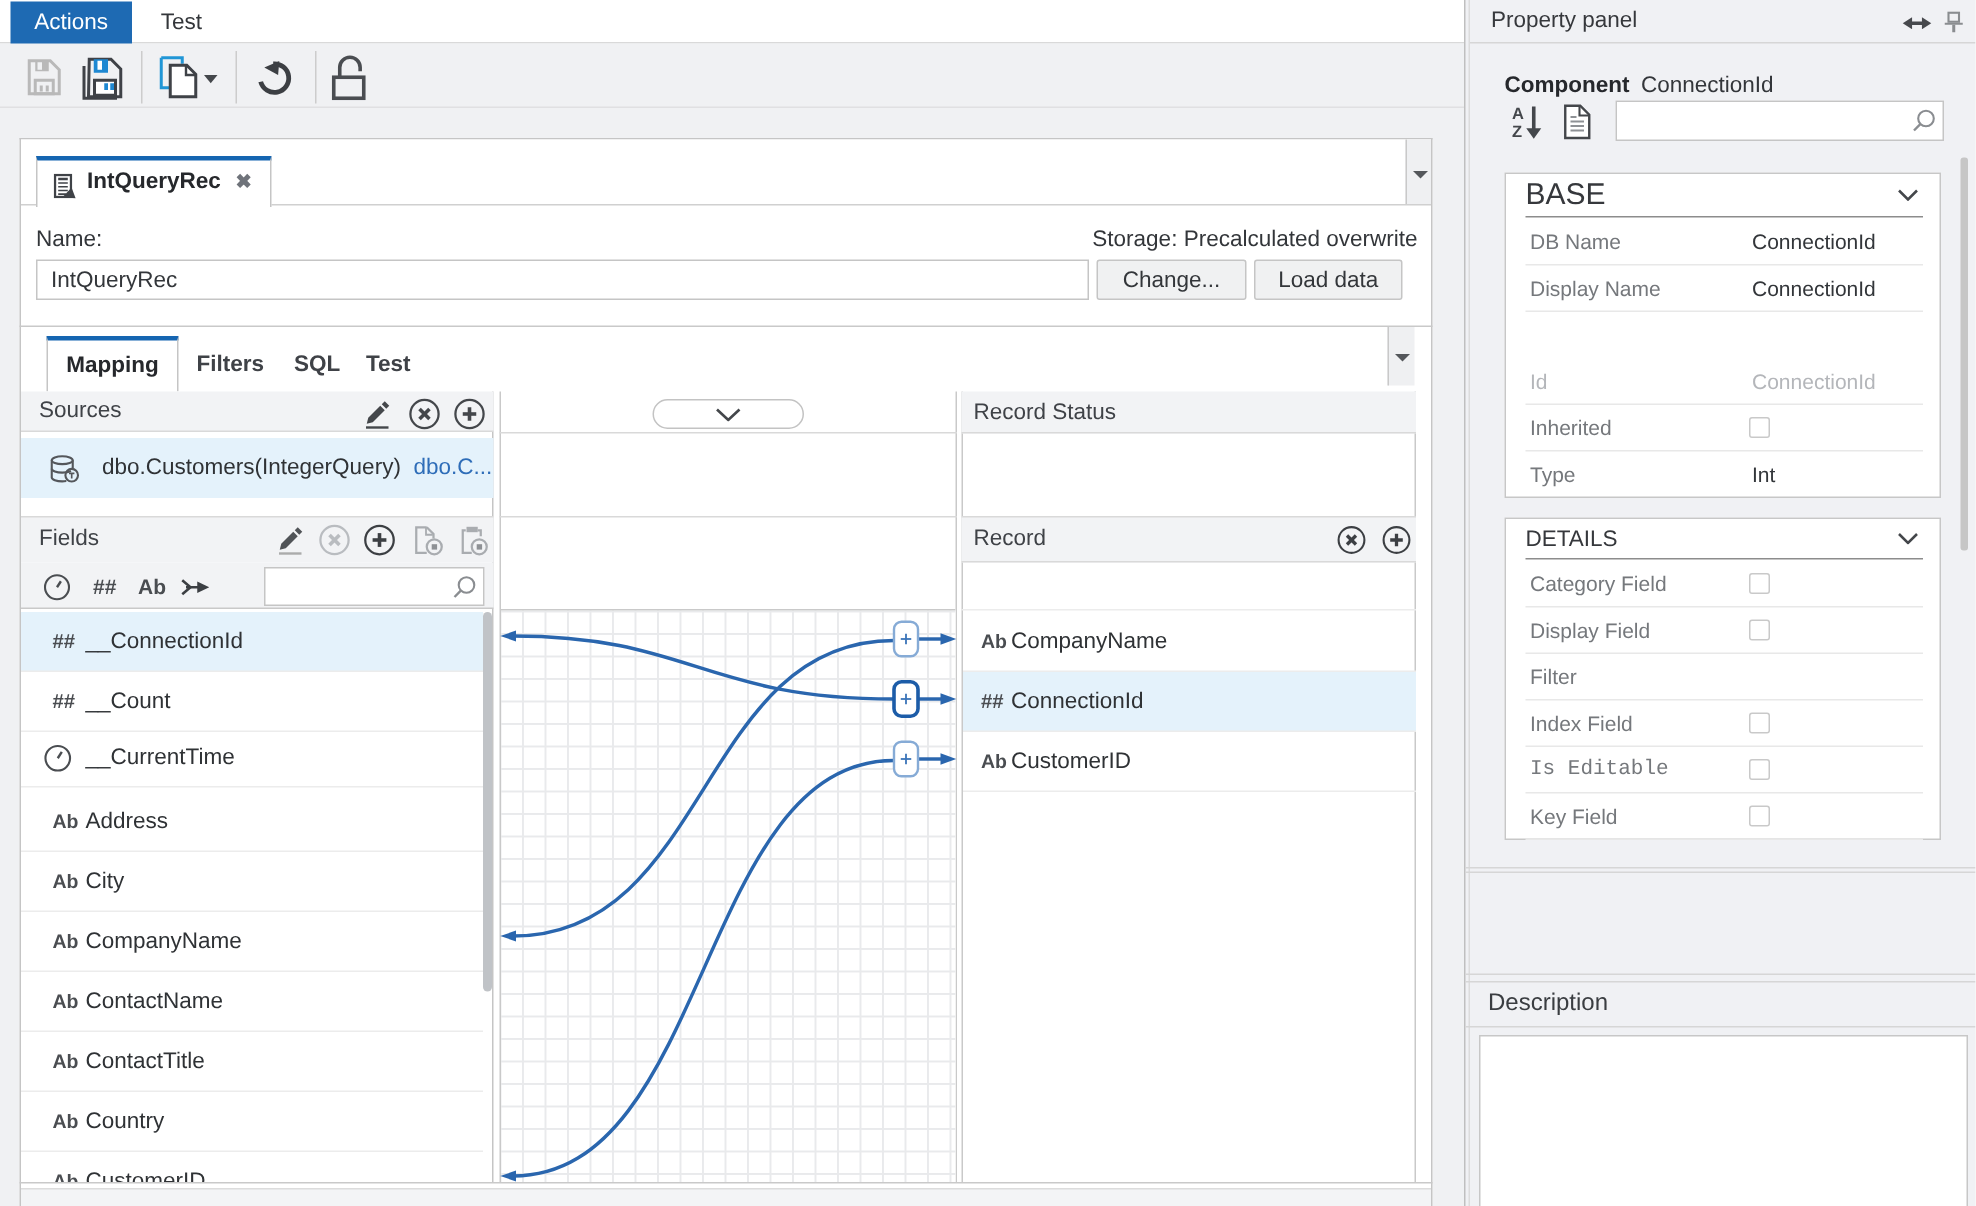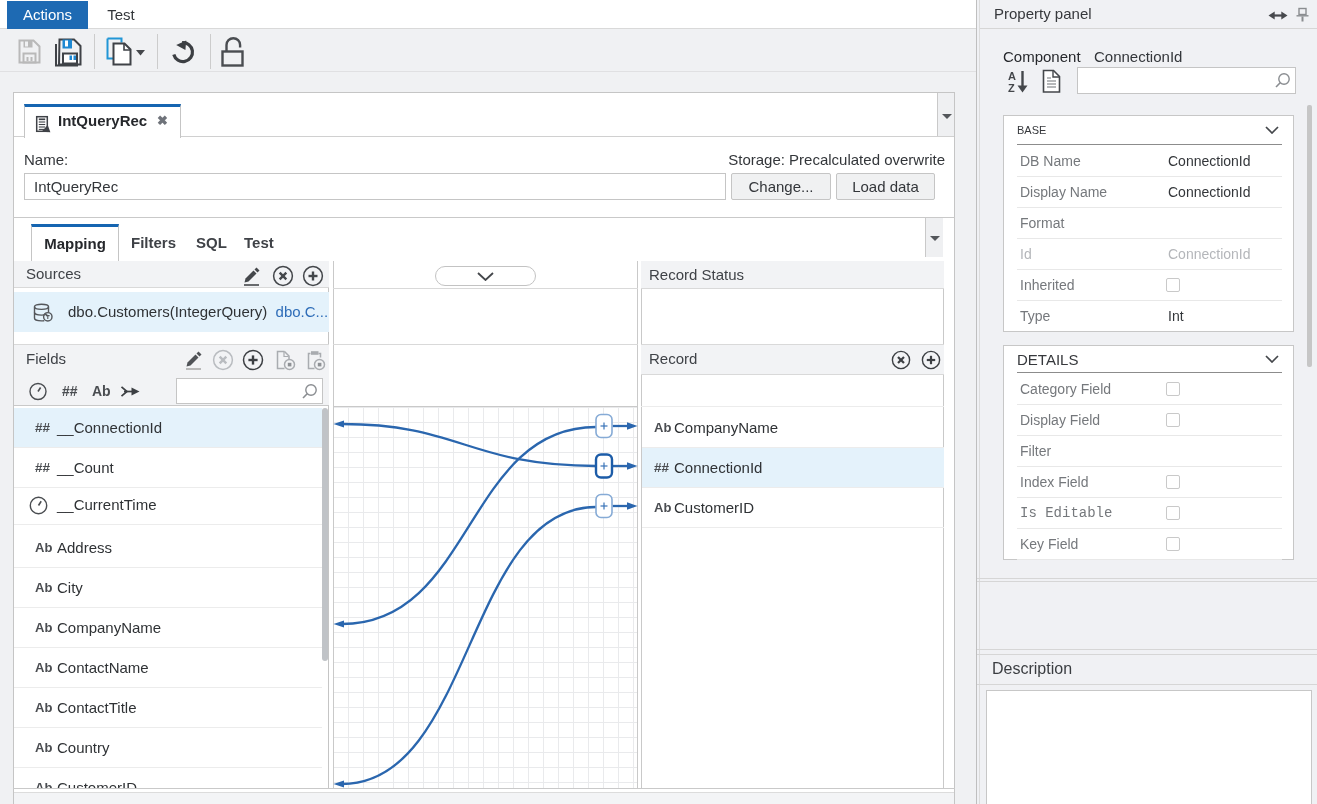--- a/index.html
+++ b/index.html
@@ -337,21 +337,21 @@
   <path d="M19.5 5.5 l-6.2 -4 v8 z" fill="#47494d"></path>
 </svg>
 <svg class="abs" style="left:1295px;top:7px;" width="15" height="15" viewBox="0 0 15 15">
   <g stroke="#8a8d90" fill="none" stroke-width="1.4">
     <rect x="4" y="1.5" width="7" height="6"></rect>
     <line x1="1.5" y1="8.8" x2="13.5" y2="8.8"></line>
     <line x1="7.5" y1="9.5" x2="7.5" y2="14.5" stroke-width="2"></line>
   </g>
 </svg>
 
-<div class="abs" style="left:1003px;top:48px;font-size:15px;font-weight:normal;color:#26282c;">Component</div>
+<div class="abs" style="left:1003px;top:48px;font-size:15px;font-weight:bold;color:#26282c;">Component</div>
 <div class="abs" style="left:1094px;top:48px;font-size:15px;color:#33363a;">ConnectionId</div>
 <svg class="abs" style="left:1006px;top:69px;" width="58" height="25" viewBox="0 0 58 25">
   <text x="2" y="10.5" font-family="Liberation Sans" font-size="11" font-weight="bold" fill="#44474b">A</text>
   <text x="2" y="22.5" font-family="Liberation Sans" font-size="11" font-weight="bold" fill="#44474b">Z</text>
   <line x1="16.5" y1="2" x2="16.5" y2="18" stroke="#44474b" stroke-width="2.4"></line>
   <path d="M16.5 23.5 l-5 -7 h10 z" fill="#44474b"></path>
   <g stroke="#44474b" fill="#fff" stroke-width="1.6">
     <path d="M37.5 1.5 h10 l6 6 v15.5 h-16 z"></path>
   </g>
   <path d="M47 2 v6 h6" fill="none" stroke="#44474b" stroke-width="1.4"></path>
@@ -363,35 +363,32 @@
   </g>
 </svg>
 <div class="abs" style="left:1077px;top:67px;width:219px;height:27px;background:#fff;border:1px solid #c5c5c5;"></div>
 <svg class="abs" style="left:1274px;top:72px;" width="17" height="17" viewBox="0 0 17 17">
   <circle cx="10" cy="7" r="5.2" fill="none" stroke="#8a8d91" stroke-width="1.4"></circle>
   <line x1="6.2" y1="10.8" x2="2" y2="15" stroke="#8a8d91" stroke-width="1.6"></line>
 </svg>
 
 <div class="abs" style="left:1003px;top:115px;width:291px;height:217px;background:#fff;border:1px solid #c7c7c7;">
   <div style="position:absolute;left:13px;top:0;right:11px;height:29px;border-bottom:1px solid #8c8c8c;">
-    <span style="position:absolute;left:0;line-height:29px;font-size:11px;color:#36383c;">BASE</span>
+    <span style="position:absolute;left:0;line-height:29px;font-size:20px;color:#36383c;">BASE</span>
     <svg style="position:absolute;right:3px;top:10px;" width="14" height="8" viewBox="0 0 14 8">
         <polyline points="1,1 7,7 13,1" fill="none" stroke="#44474b" stroke-width="1.7"></polyline>
       </svg>
   </div>
   <div class="prow" style="top:30px;">
       <span class="plabel">DB Name</span>
       <span class="pvalue">ConnectionId</span>
     </div>
   <div class="prow" style="top:61px;">
       <span class="plabel">Display Name</span>
       <span class="pvalue">ConnectionId</span>
-    </div>
-  <div class="prow" style="top:92px;">
-      <span class="plabel">Format</span>
     </div>
   <div class="prow" style="top:123px;">
       <span class="plabel" style="color:#b4b6ba;">Id</span>
       <span class="pvalue" style="color:#b4b6ba;">ConnectionId</span>
     </div>
   <div class="prow" style="top:154px;">
       <span class="plabel">Inherited</span>
       <span class="pcheck"></span>
     </div>
   <div class="prow" style="top:185px;border-bottom:none;">

